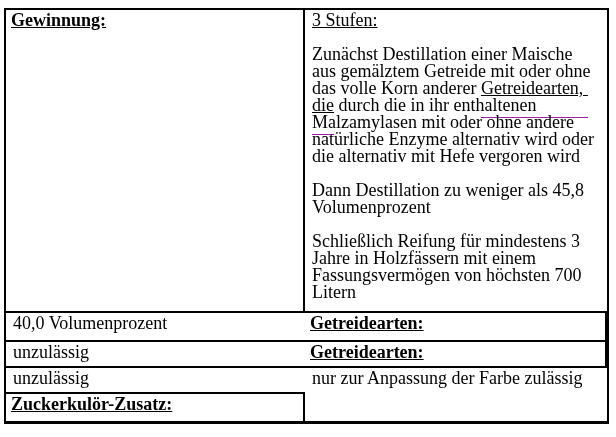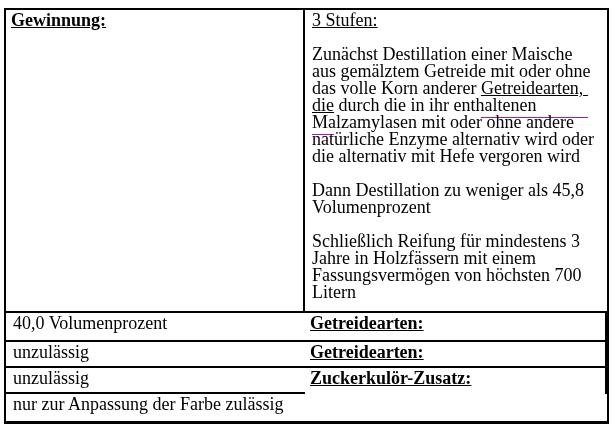--- a/index.html
+++ b/index.html
@@ -90,21 +90,21 @@
       <span>unzulässig</span>
     </div>
 
     <div class="cell label-cell sep">
       <span>Getreidearten:</span>
     </div>
     <div class="cell value-cell sep">
       <span>unzulässig</span>
     </div>
 
+    <div class="cell value-cell">
+      <span>nur zur Anpassung der Farbe zulässig</span>
+    </div>
     <div class="cell label-cell">
       <span>Zuckerkulör-Zusatz:</span>
-    </div>
-    <div class="cell value-cell">
-      <span>nur zur Anpassung der Farbe zulässig</span>
     </div>
 
   </div>
 </div>
 
 </body></html>

